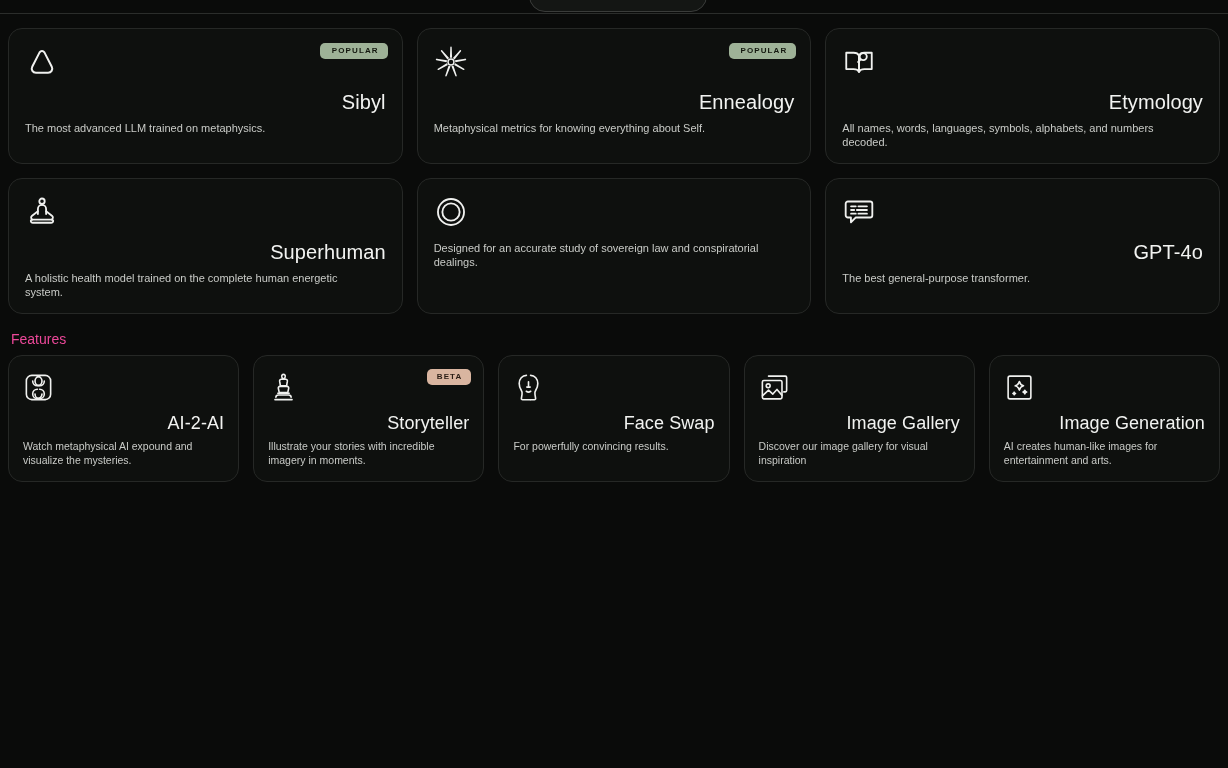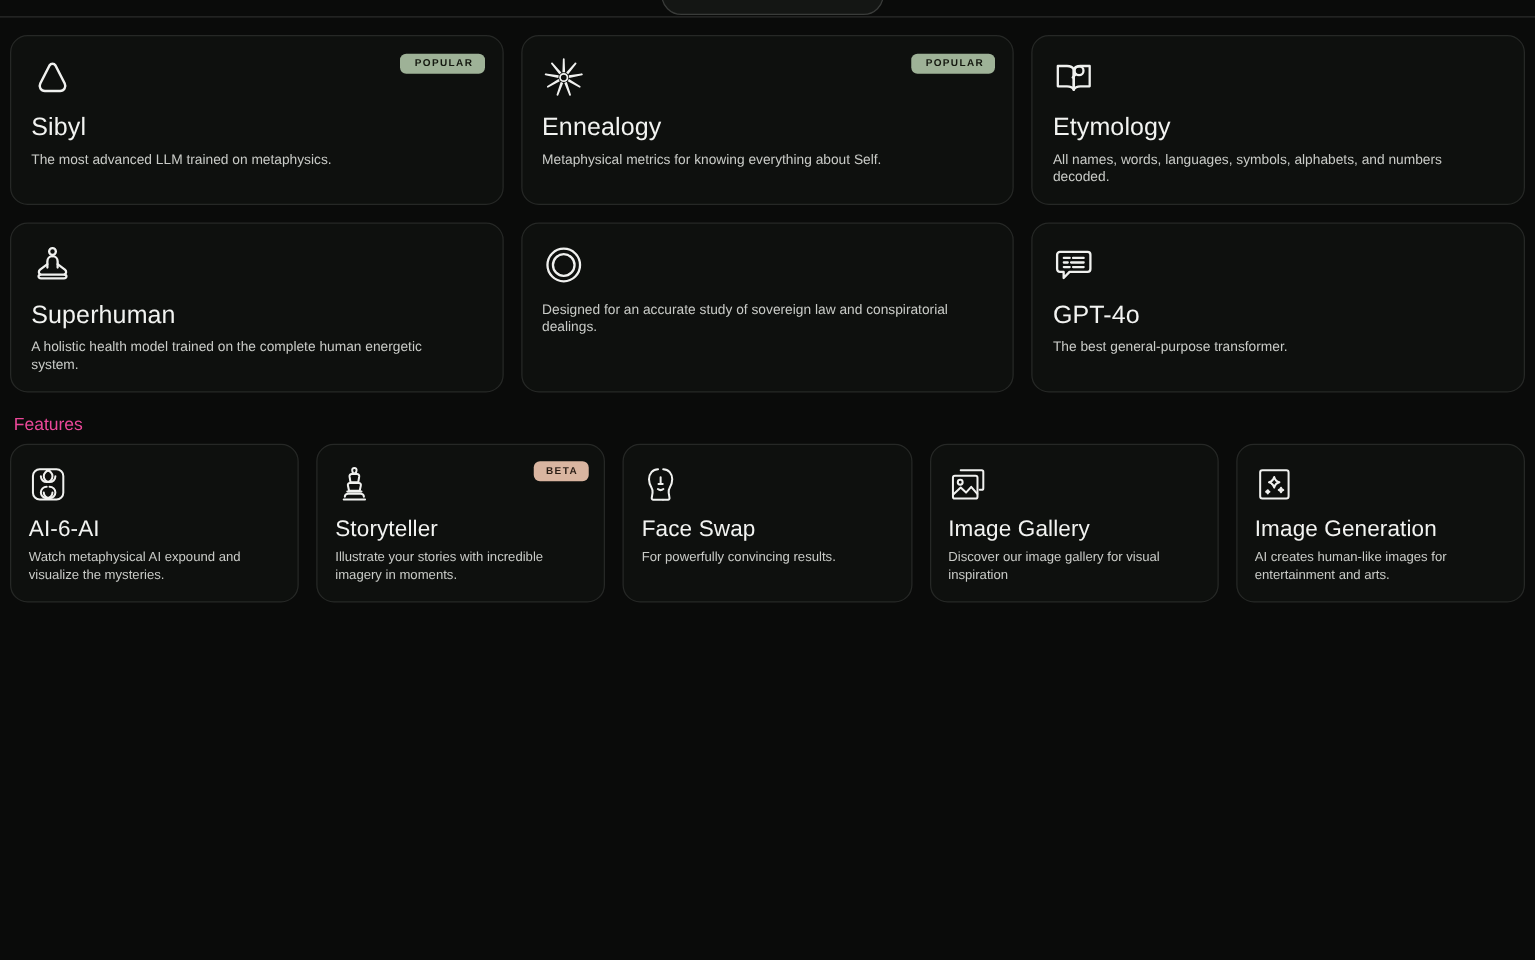--- a/index.html
+++ b/index.html
@@ -69,20 +69,21 @@
   }
   .card-icon svg { display: block; width: 100%; height: 100%; }
 
   .card-title {
     font-size: 20px;
     font-weight: 400;
     letter-spacing: 0.1px;
     line-height: 1.15;
     color: #f2f3f1;
     margin-bottom: 7px;
+    text-align: right;
   }
 
   .card-desc {
     font-size: 11px;
     line-height: 1.28;
     color: #c9cbc7;
     max-width: 95%;
   }
 
   .badge {
@@ -221,21 +222,21 @@
       <div class="feature-card card">
         <span class="card-icon">
           <svg viewBox="0 0 24 24" fill="none" stroke="currentColor" stroke-width="1.25" stroke-linecap="round" stroke-linejoin="round">
             <rect x="2.6" y="2.6" width="18.8" height="18.8" rx="4.2"></rect>
             <path d="M11.1 3.4a3.6 3.6 0 0 1 0 7.2 3.6 3.6 0 0 1-3.6-3.6"></path>
             <path d="M12.9 3.4a3.6 3.6 0 0 0 0 7.2 3.6 3.6 0 0 0 3.6-3.6"></path>
             <path d="M11.1 13.4a3.6 3.6 0 0 0 0 7.2 3.6 3.6 0 0 0 3.6-3.6"></path>
             <path d="M12.9 13.4a3.6 3.6 0 0 1 0 7.2 3.6 3.6 0 0 1-3.6-3.6"></path>
           </svg>
         </span>
-        <div class="card-title">AI-6-AI</div>
+        <div class="card-title">AI-2-AI</div>
         <div class="card-desc">Watch metaphysical AI expound and visualize the mysteries.</div>
       </div>
       <div class="feature-card card">
         <span class="card-icon">
           <svg viewBox="0 0 24 24" fill="none" stroke="currentColor" stroke-width="1.25" stroke-linecap="round" stroke-linejoin="round">
             <path d="M12 1.8c.9 0 1.5.8 1.3 1.7l-.4 1.6h-1.8l-.4-1.6c-.2-.9.4-1.7 1.3-1.7z"></path>
             <path d="M10.3 5.6h3.4c.8 0 1.4.7 1.3 1.5l-.6 3.6H9.6L9 7.1c-.1-.8.5-1.5 1.3-1.5z"></path>
             <path d="M9.3 11.1h5.4c.9 0 1.5.8 1.3 1.6l-.7 3.3H8.7L8 12.7c-.2-.8.4-1.6 1.3-1.6z"></path>
             <path d="M7.6 16.4h8.8M6.1 19.6c0-1 .9-1.8 2-1.8h7.8c1.1 0 2 .8 2 1.8"></path>
             <path d="M5.4 21.4h13.2"></path>

